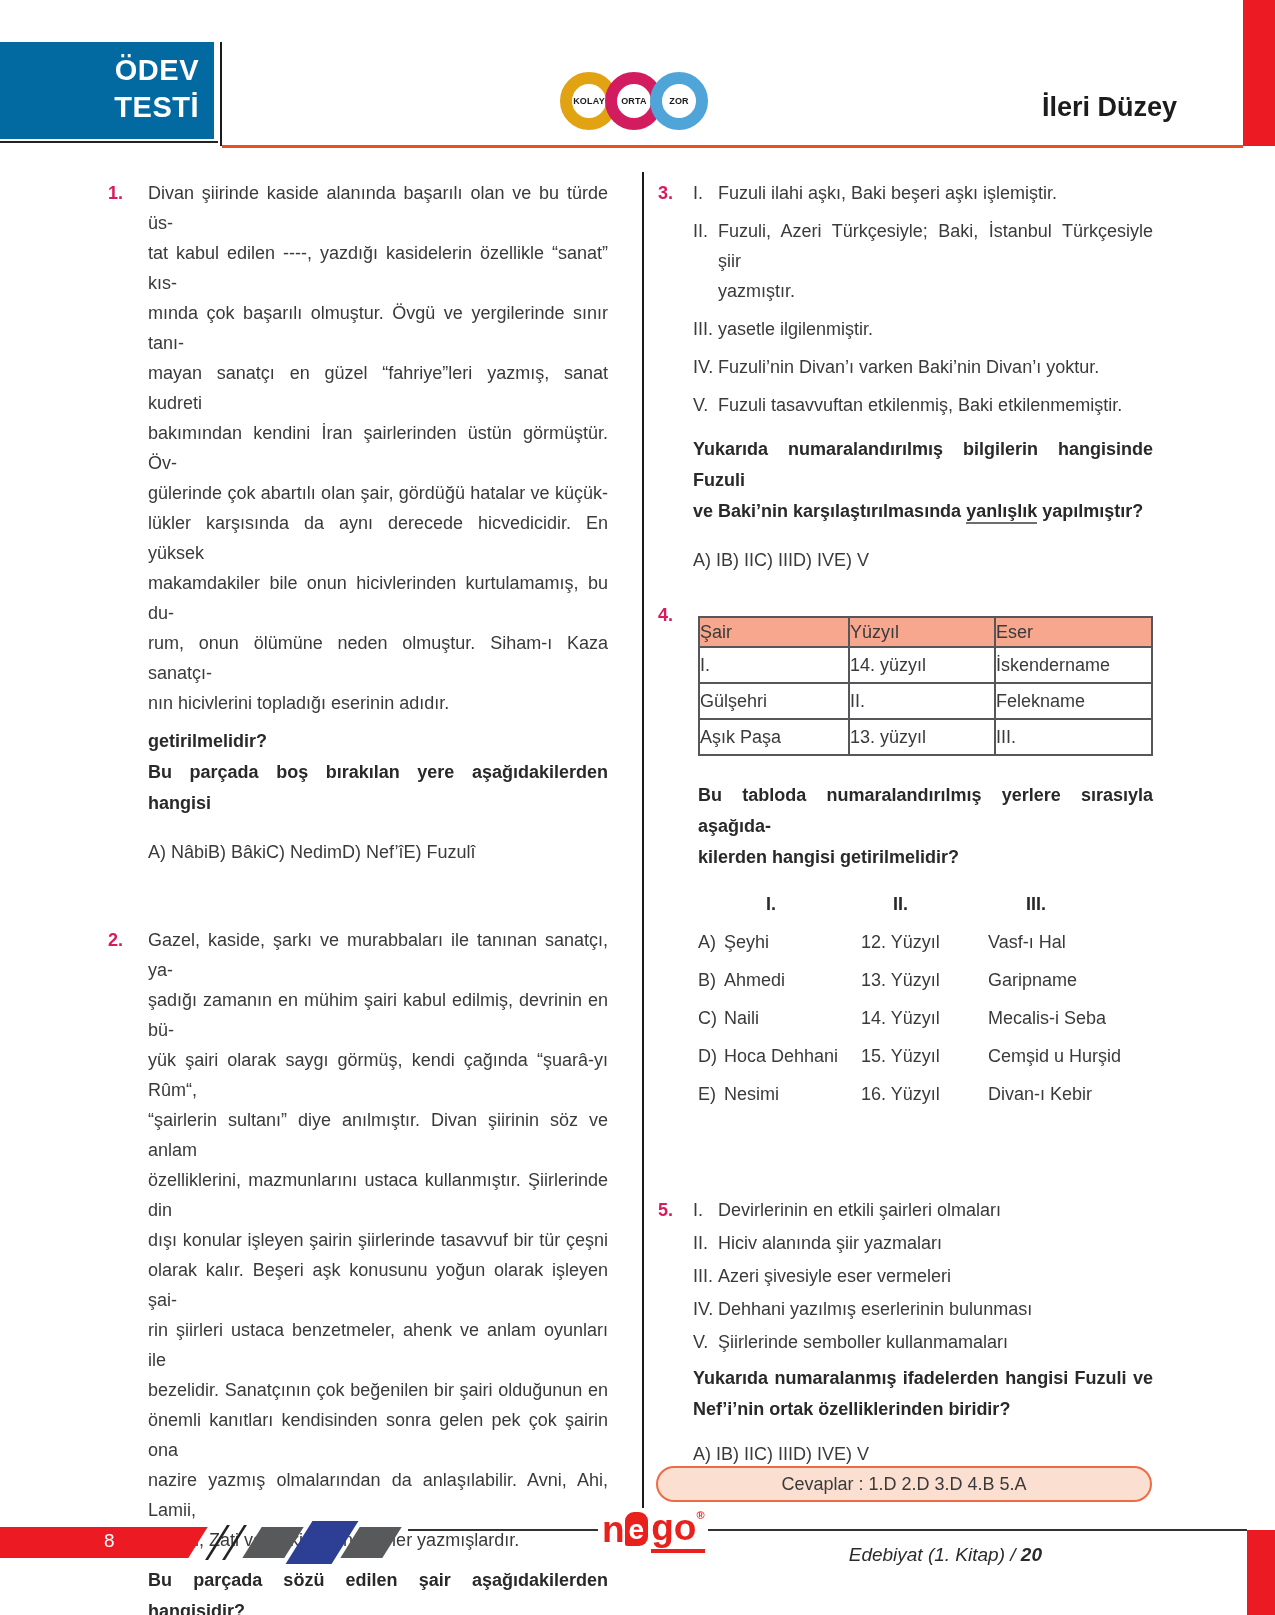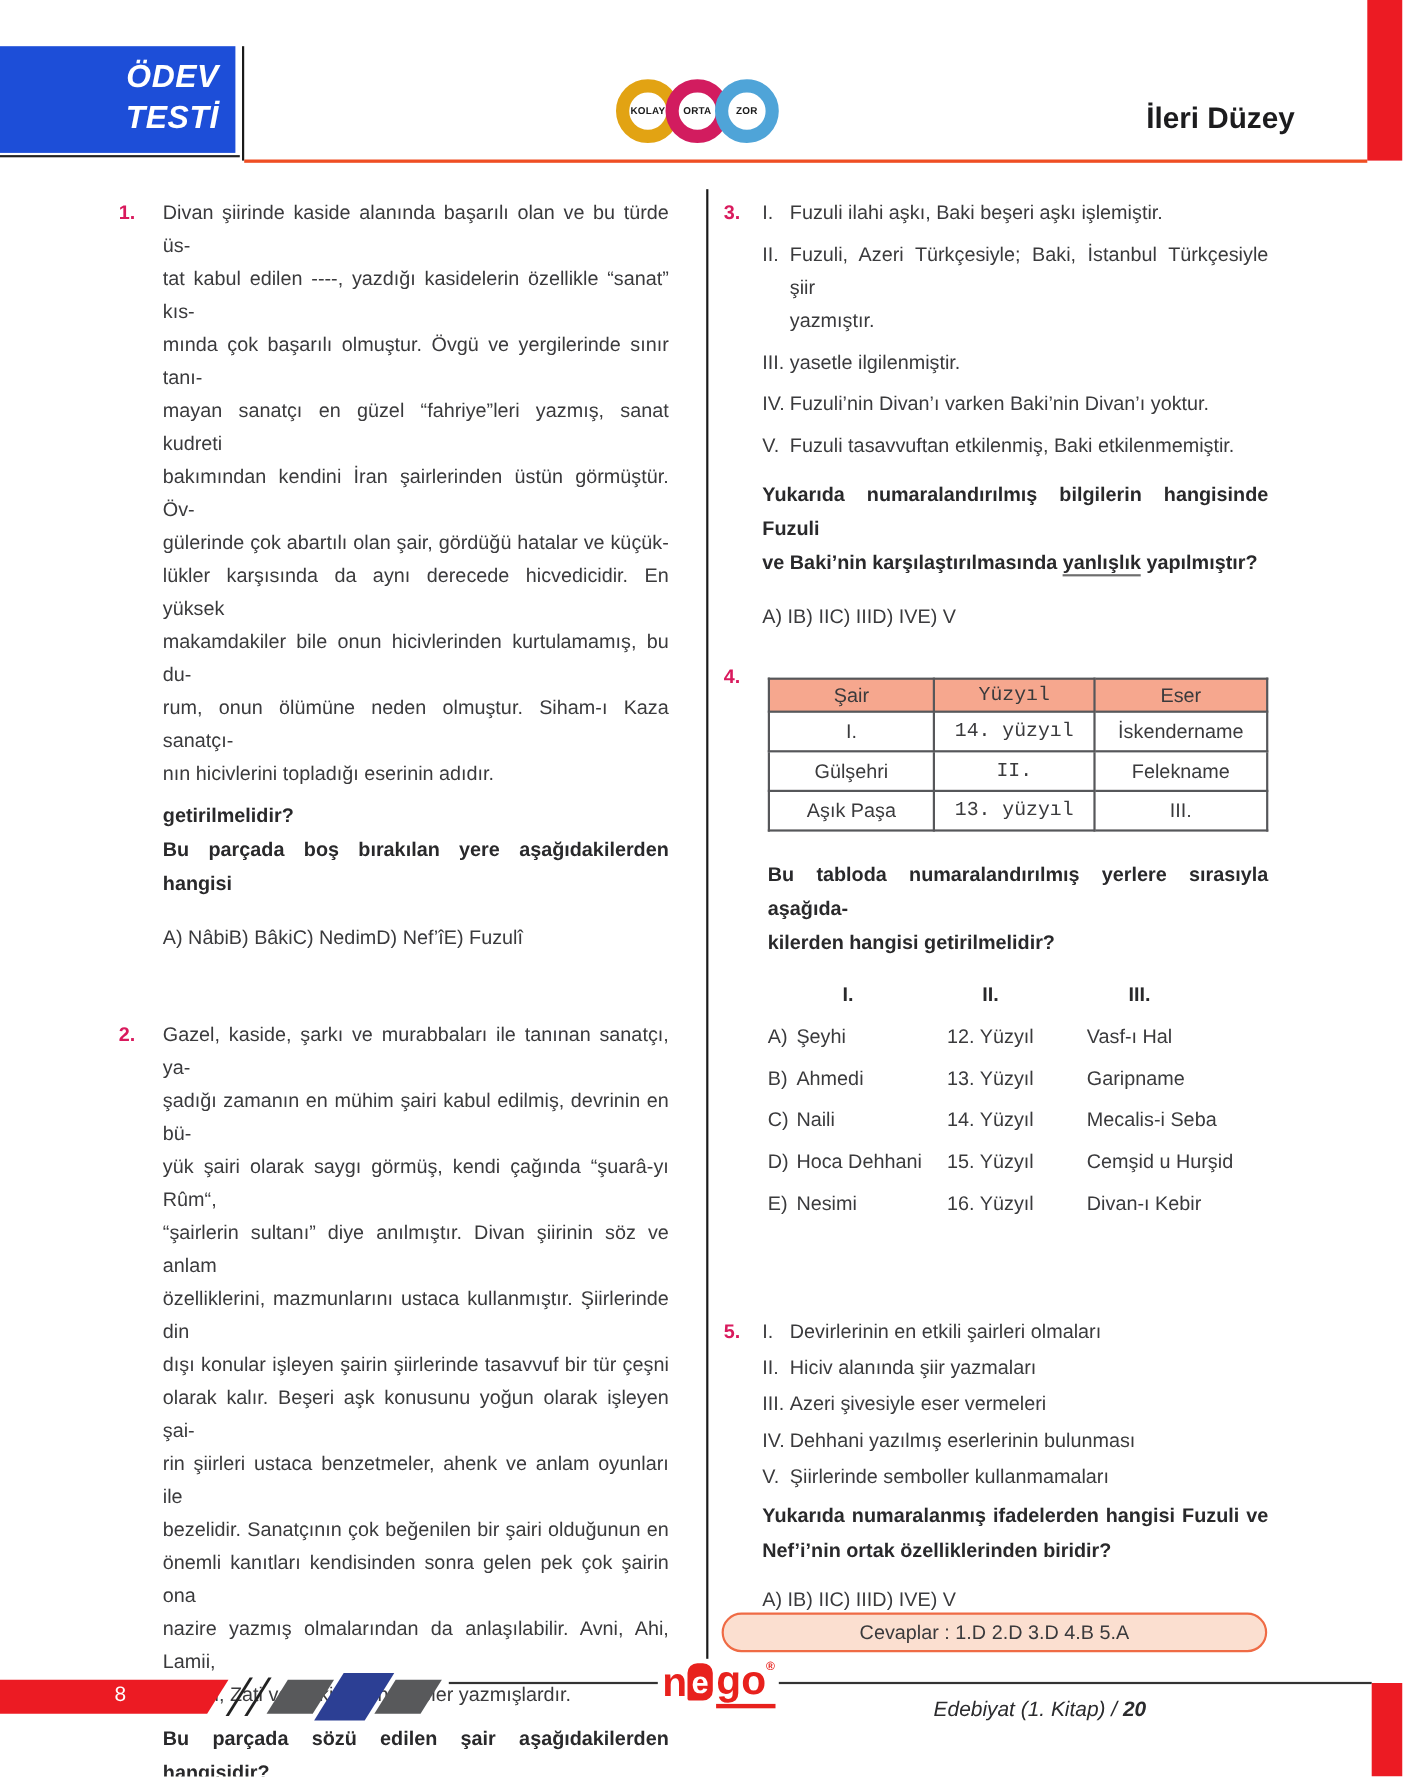--- a/index.html
+++ b/index.html
@@ -1,20 +1,20 @@
 <!DOCTYPE html>
 <html><head>
 <meta charset="utf-8">
 <style>
   html,body{margin:0;padding:0;background:#ffffff;}
   body{width:1275px;height:1615px;position:relative;font-family:"Liberation Sans",sans-serif;color:#3a3a3c;overflow:hidden;}
 
   
-  .odev-box{position:absolute;left:0;top:42px;width:214px;height:97px;background:#1d4ed8;color:#fff;
-    font-weight:bold;font-size:29px;line-height:37px;text-align:right;padding:10px 15px 0 0;box-sizing:border-box;letter-spacing:.5px;font-style:italic;}
+  .odev-box{position:absolute;left:0;top:42px;width:214px;height:97px;background:#0369a1;color:#fff;
+    font-weight:bold;font-size:29px;line-height:37px;text-align:right;padding:10px 15px 0 0;box-sizing:border-box;letter-spacing:.5px;}
   .odev-underline{position:absolute;left:0;top:141px;width:218px;height:2px;background:#222;}
   .header-vline{position:absolute;left:220px;top:42px;width:2px;height:104px;background:#1a1a1a;}
   .header-hline{position:absolute;left:222px;top:145px;width:1021px;height:3px;background:#EF4E23;}
   .top-right-bar{position:absolute;left:1243px;top:0;width:32px;height:146px;background:#EC1B23;}
   .badges{position:absolute;left:560px;top:72px;display:flex;}
   .badge{width:34px;height:34px;border-radius:50%;border:12px solid #ccc;background:#fff;display:flex;align-items:center;justify-content:center;}
   .badge + .badge{margin-left:-13px;}
   .badge span{font-size:9px;font-weight:bold;color:#1b1b1b;letter-spacing:.2px;}
   .level-title{position:absolute;right:98px;top:92px;font-size:27px;font-weight:bold;color:#1c1c1e;}
 
@@ -40,24 +40,24 @@
   .ritem{display:flex;margin-bottom:8px;}
   .ritem .rnum{width:25px;flex:none;font-size:18px;line-height:30px;}
   .ritem .rtext{flex:1;min-width:0;}
   .q5 .ritem{margin-bottom:3px;}
   .q5 .stem{margin-top:6px;}
   .q5 .opt-row{margin-top:14px;}
 
   
   .q4table{display:table;border-collapse:collapse;margin-top:16px;}
   .q4table .g-row{display:table-row;}
-  .q4table .g-cell{display:table-cell;border:2px solid #56575A;text-align:center;vertical-align:middle;font-size:18px;height:34px;background:#fff;}
+  .q4table .g-cell{display:table-cell;border:2px solid #56575A;vertical-align:middle;font-size:18px;height:34px;background:#fff;}
   .q4table .g-head .g-cell{background:#F6A78E;height:28px;}
   .q4table .g-row .g-cell:nth-of-type(1){width:148px;}
-  .q4table .g-row .g-cell:nth-of-type(2){width:144px;font-family:Liberation Mono, monospace;}
+  .q4table .g-row .g-cell:nth-of-type(2){width:144px;}
   .q4table .g-row .g-cell:nth-of-type(3){width:155px;}
   .q4 .stem{margin-top:24px;}
 
   .q4o-head{display:grid;grid-template-columns:26px 137px 127px auto;font-weight:bold;color:#29292b;font-size:18px;margin-top:16px;line-height:30px;}
   .q4o-head .h1{grid-column:2;padding-left:42px;}
   .q4o-head .h2{grid-column:3;padding-left:32px;}
   .q4o-head .h3{grid-column:4;padding-left:38px;}
   .q4orow{display:grid;grid-template-columns:26px 137px 127px auto;font-size:18px;line-height:30px;margin-top:8px;}
 
   

